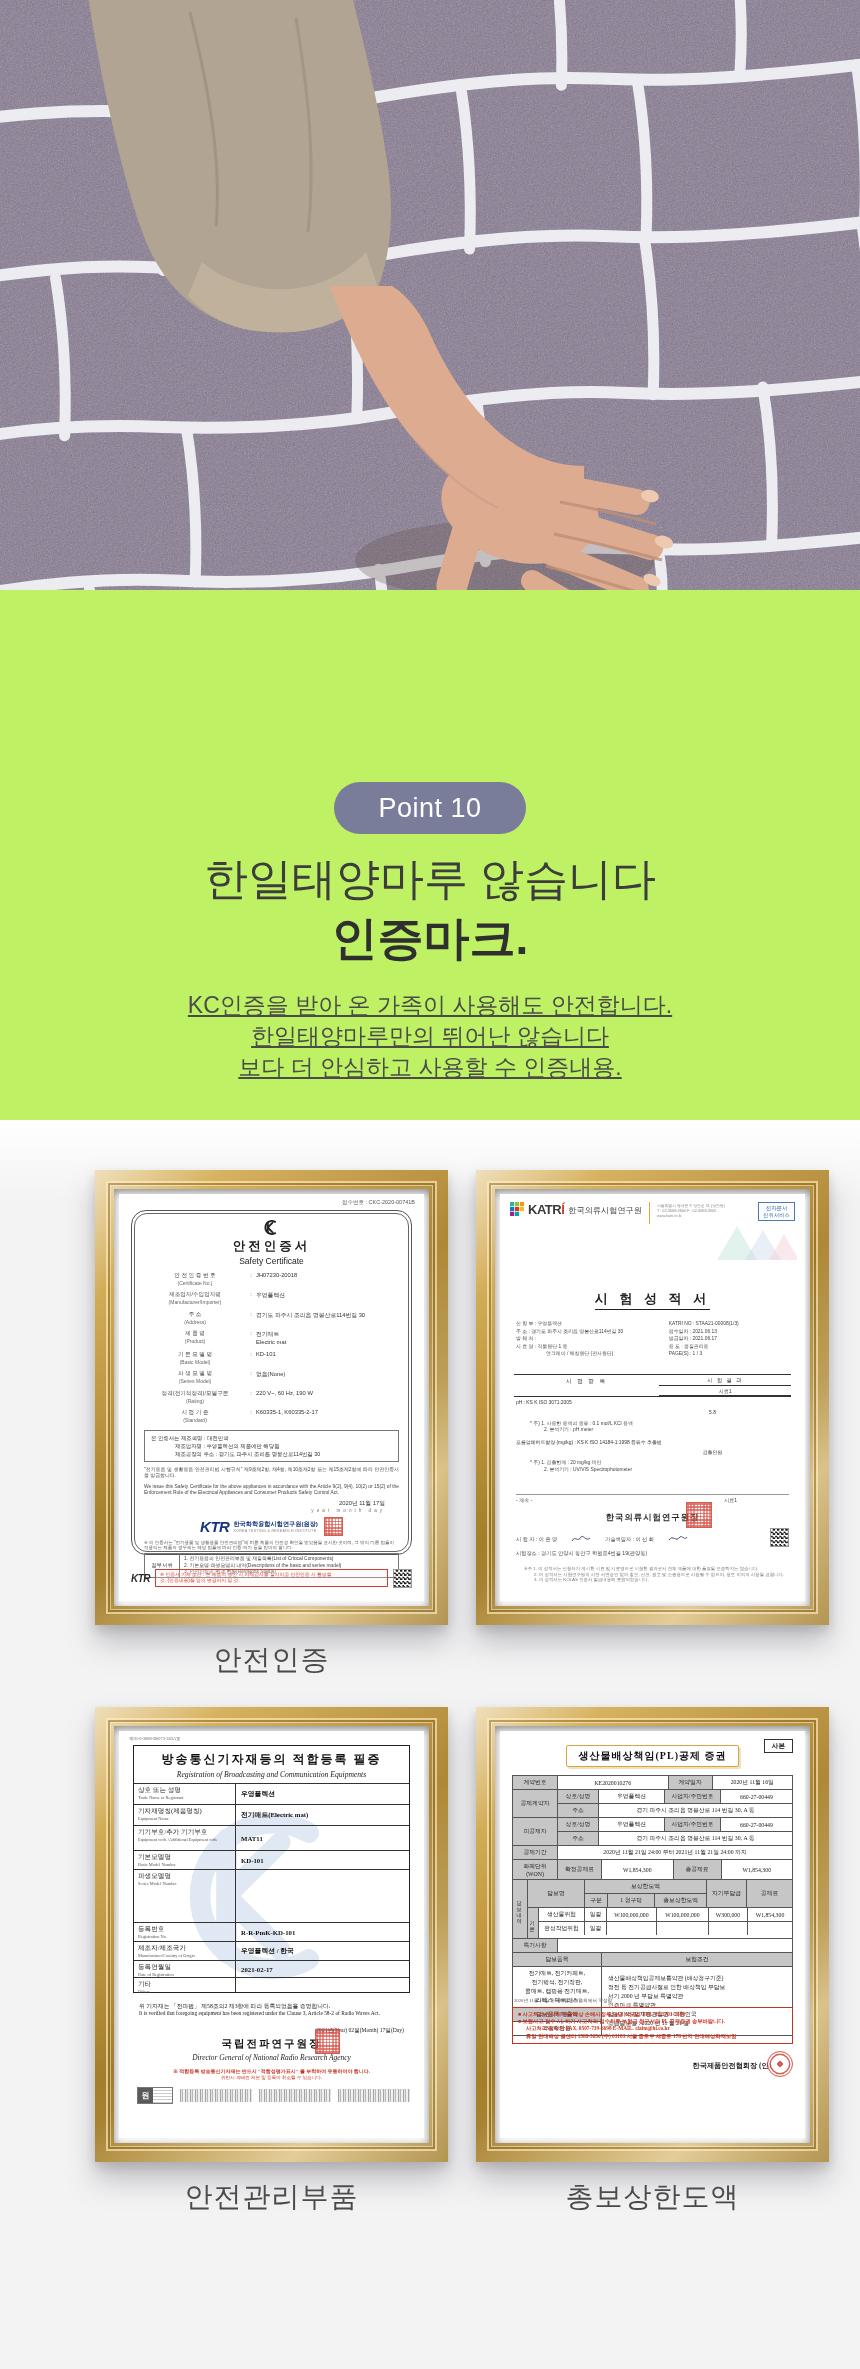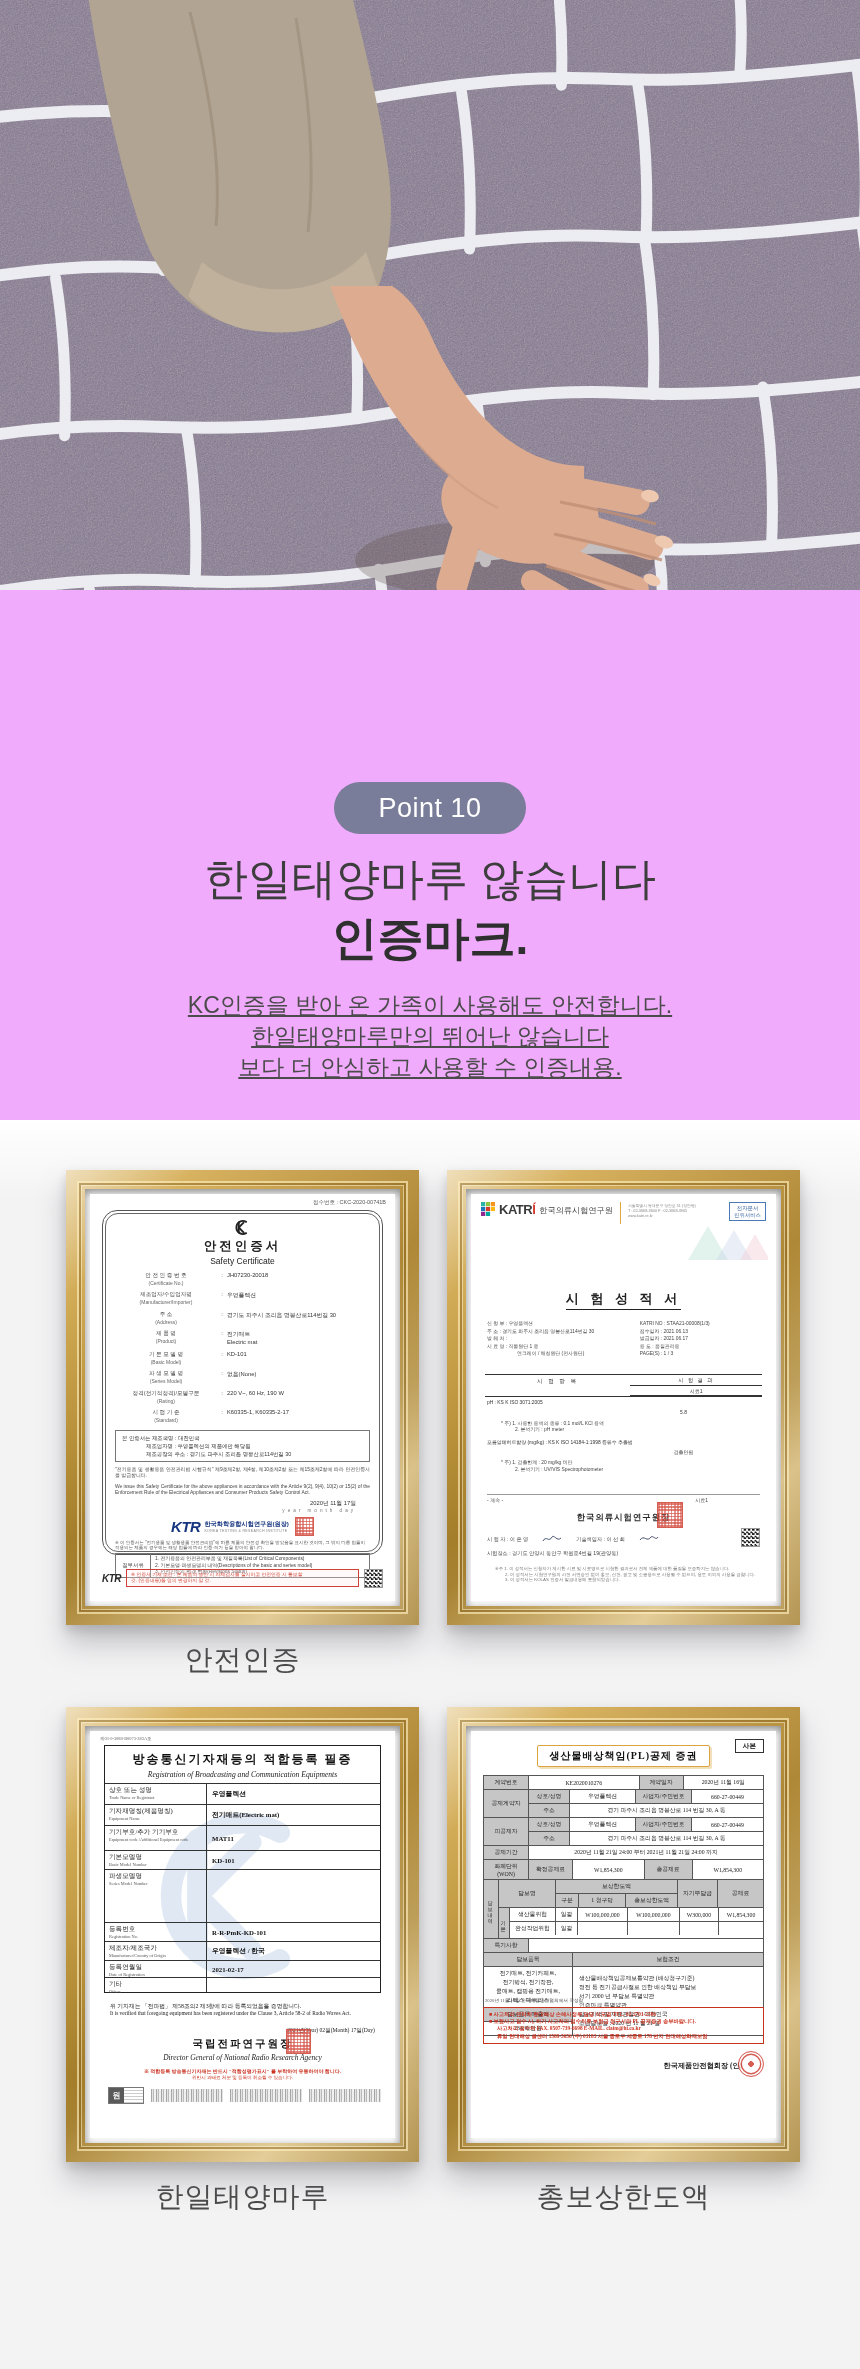--- a/index.html
+++ b/index.html
@@ -3,29 +3,29 @@
 <meta charset="utf-8">
 <style>
   html,body{margin:0;padding:0;}
   body{width:860px;background:#fff;font-family:"Liberation Sans","DejaVu Sans",sans-serif;color:#3c3c3c;-webkit-text-size-adjust:none;}
   .page{width:860px;height:2369px;overflow:hidden;position:relative;}
 
   
   .photo{width:860px;height:590px;overflow:hidden;position:relative;background:#8d7873;}
 
   
-  .intro{height:530px;box-sizing:border-box;text-align:center;background:#f0abfc;}
+  .intro{height:530px;box-sizing:border-box;text-align:center;background:#bef264;}
   .badge{display:inline-block;margin-top:192px;background:#7a7d99;color:#fff;font-size:27px;line-height:52px;padding:0 44px;border-radius:27px;letter-spacing:.5px;}
   .title1{margin-top:16px;font-size:44px;line-height:58px;color:#3d3d3d;font-weight:400;}
   .title2{font-size:46px;line-height:60px;color:#2f2f2f;font-weight:700;}
   .desc{margin-top:22px;font-size:23px;line-height:31px;color:#4b4b4b;text-decoration:underline;}
 
   
   .certs{height:1249px;box-sizing:border-box;background:linear-gradient(180deg,#ffffff 0px,#f3f3f4 80px);}
-  .certgrid{width:860px;box-sizing:border-box;padding:50px 55px 0 66px;display:grid;grid-template-columns:353px 353px;column-gap:36px;row-gap:44px;gap:28px;}
+  .certgrid{width:860px;box-sizing:border-box;padding:50px 55px 0 95px;display:grid;grid-template-columns:353px 353px;column-gap:36px;row-gap:44px;gap:28px;}
   .cap{margin-top:16px;text-align:center;font-size:28px;color:#4a4a4a;letter-spacing:1px;}
 
   .frame{position:relative;width:353px;height:455px;box-sizing:border-box;background:linear-gradient(155deg,#dcb869 0%,#c89f44 40%,#b78f33 60%,#e3c277 100%);padding:19px;box-shadow:0 18px 26px rgba(110,110,118,.38),0 5px 10px rgba(0,0,0,.15);}
   .frame::before{content:"";position:absolute;inset:0;pointer-events:none;background:linear-gradient(135deg,rgba(255,255,255,.55) 0%,rgba(255,255,255,0) 16%,rgba(80,50,0,.22) 52%,rgba(255,255,255,.35) 80%,rgba(70,45,0,.3) 100%);}
   .frame::after{content:"";position:absolute;inset:13px;pointer-events:none;border:2px solid rgba(130,95,25,.45);box-shadow:0 0 0 2px rgba(255,238,190,.65),inset 0 0 0 1px rgba(255,248,220,.5);}
   .mat{position:relative;width:100%;height:100%;box-sizing:border-box;background:#fafafa;box-shadow:inset 0 3px 9px rgba(0,0,0,.45);padding:5px;}
   .paper{position:relative;width:100%;height:100%;background:#fff;overflow:hidden;font-size:6px;color:#333;}
 
   
   .c1rcpt{position:absolute;top:5px;right:9px;font-size:5.5px;color:#555;}
@@ -490,21 +490,21 @@
                     <b>원</b>
                     <span></span>
                   </span>
               <span class="bcode"></span>
               <span class="bcode"></span>
               <span class="bcode"></span>
             </div>
           </div>
             </div>
         </div>
-        <div class="cap">한일태양마루</div>
+        <div class="cap">안전관리부품</div>
       </div>
 
       <div>
         <div class="frame">
           <div class="mat">
               <div class="paper serif">
             <div class="c4copy">사본</div>
             <div class="c4title">생산물배상책임(PL)공제 증권</div>
             <div class="c4tbl">
               <div class="c4r">

